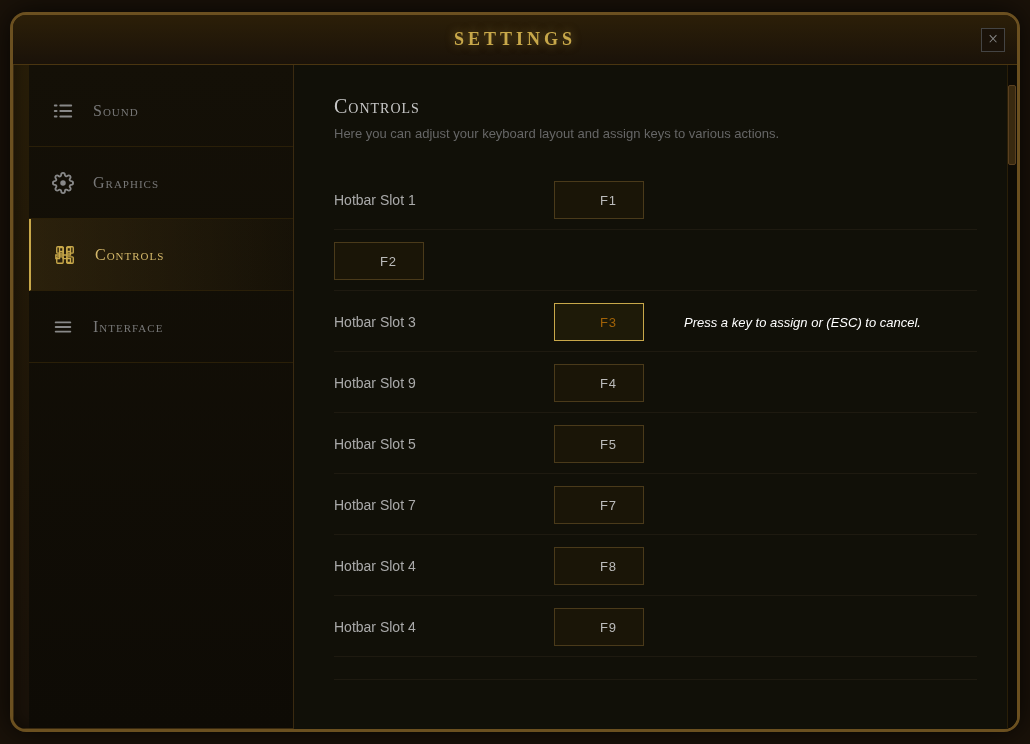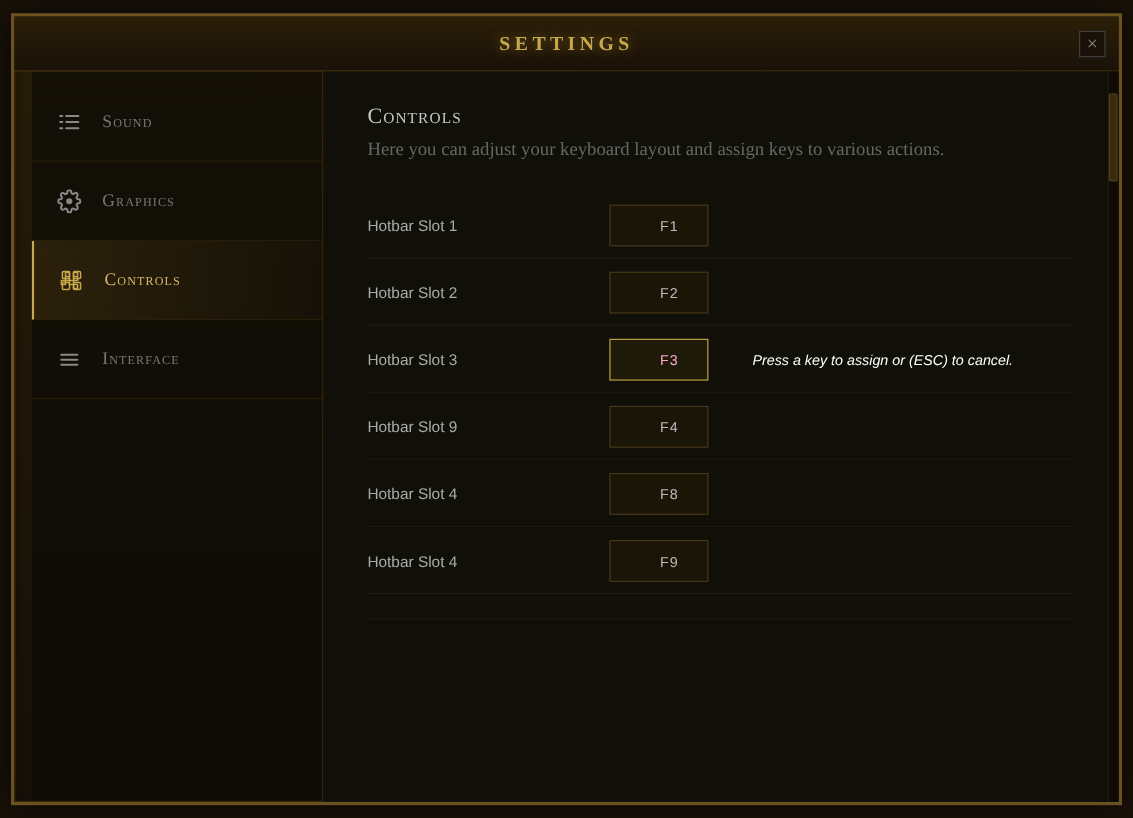--- a/index.html
+++ b/index.html
@@ -13,21 +13,21 @@
       display: flex;
       align-items: center;
       justify-content: center;
     }
 
     .outer-frame {
       width: 1010px;
       height: 720px;
       background: linear-gradient(135deg, #2a1f08 0%, #1a1209 40%, #1a1209 60%, #2a1f08 100%);
       border: 3px solid #6b5020;
-      border-radius: 0;
+      border-radius: 16px;
       box-shadow: 0 0 30px rgba(0,0,0,0.8), inset 0 0 20px rgba(0,0,0,0.5);
       position: relative;
       overflow: hidden;
     }
 
     
     .outer-frame::before {
       content: '';
       position: absolute;
       inset: 0;
@@ -135,24 +135,24 @@
 
     .content-title {
       font-size: 20px;
       color: #c8c8c8;
       margin-bottom: 8px;
       font-variant: small-caps;
       letter-spacing: 1px;
     }
 
     .content-subtitle {
-      font-size: 17px;
+      font-size: 13px;
       color: #666;
       margin-bottom: 30px;
-      font-family: Liberation Serif, serif;
+      font-family: Liberation Sans, sans-serif;
     }
 
     
     .controls-list {
       display: flex;
       flex-direction: column;
       gap: 2px;
     }
 
     .control-row {
@@ -184,21 +184,21 @@
       display: flex;
       align-items: center;
       justify-content: center;
       letter-spacing: 1px;
       padding-left: 19px;
     }
 
     .key-btn.active-assign {
       border-color: #c8a84a;
       background: #1e1a08;
-      color: #f9a8d4;
+      color: #a16207;
     }
 
     .assign-hint {
       font-size: 13px;
       color: #ffffff;
       font-family: Arial, sans-serif;
       font-style: italic;
       margin-left: 20px;
     }
 
@@ -298,33 +298,40 @@
       <div class="content-title">Controls</div>
       <div class="content-subtitle">Here you can adjust your keyboard layout and assign keys to various actions.</div>
 
       <div class="controls-list" id="controls-list">
 
       <div class="control-row">
             <span class="control-label">Hotbar Slot 1</span>
             <div class="key-btn">F1</div>
           </div>
           <div class="control-row">
-            <span class="control-label">Hotbar Slot 2</span>
             <div class="key-btn">F2</div>
           </div>
           <div class="control-row">
             <span class="control-label">Hotbar Slot 3</span>
             <div class="key-btn active-assign">F3</div>
             <span class="assign-hint">Press a key to assign or (ESC) to cancel.</span>
           </div>
           <div class="control-row">
             <span class="control-label">Hotbar Slot 9</span>
             <div class="key-btn">F4</div>
           </div>
           <div class="control-row">
+            <span class="control-label">Hotbar Slot 5</span>
+            <div class="key-btn">F5</div>
+          </div>
+          <div class="control-row">
+            <span class="control-label">Hotbar Slot 7</span>
+            <div class="key-btn">F7</div>
+          </div>
+          <div class="control-row">
             <span class="control-label">Hotbar Slot 4</span>
             <div class="key-btn">F8</div>
           </div>
           <div class="control-row">
             <span class="control-label">Hotbar Slot 4</span>
             <div class="key-btn">F9</div>
           </div>
           <div class="control-row"></div>
         </div>
 

